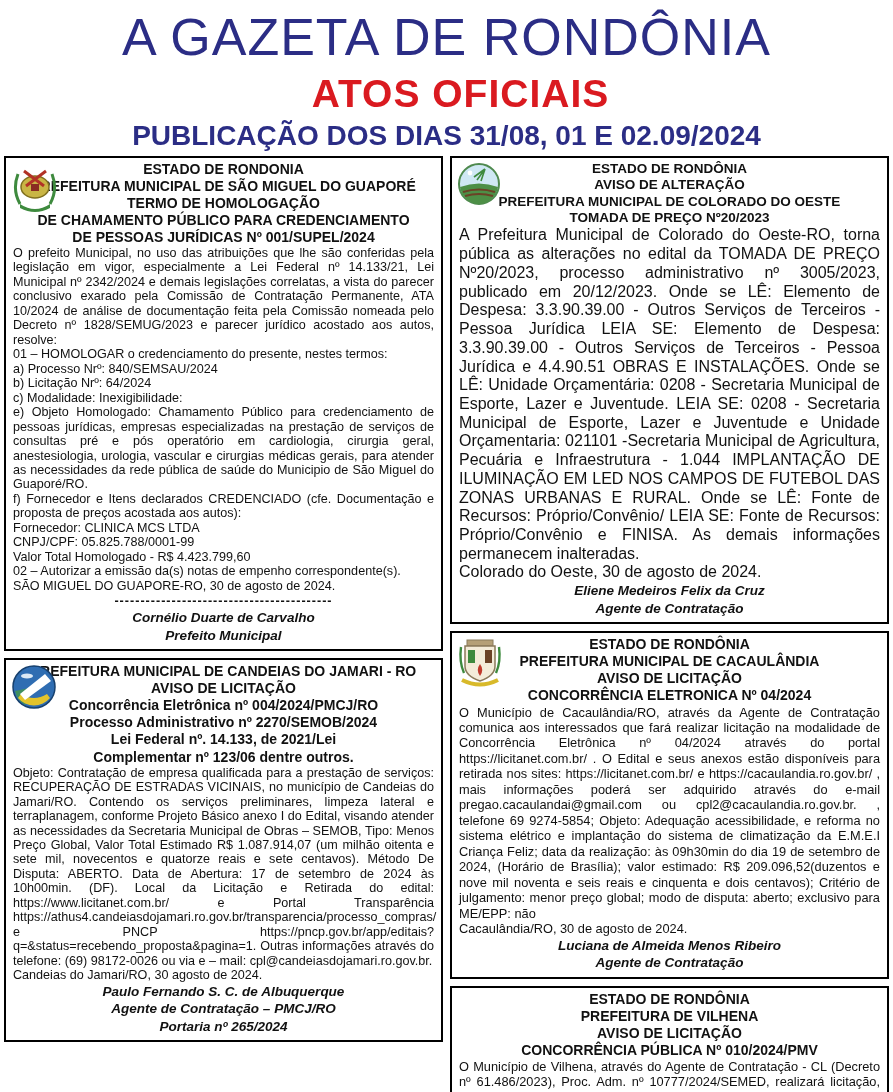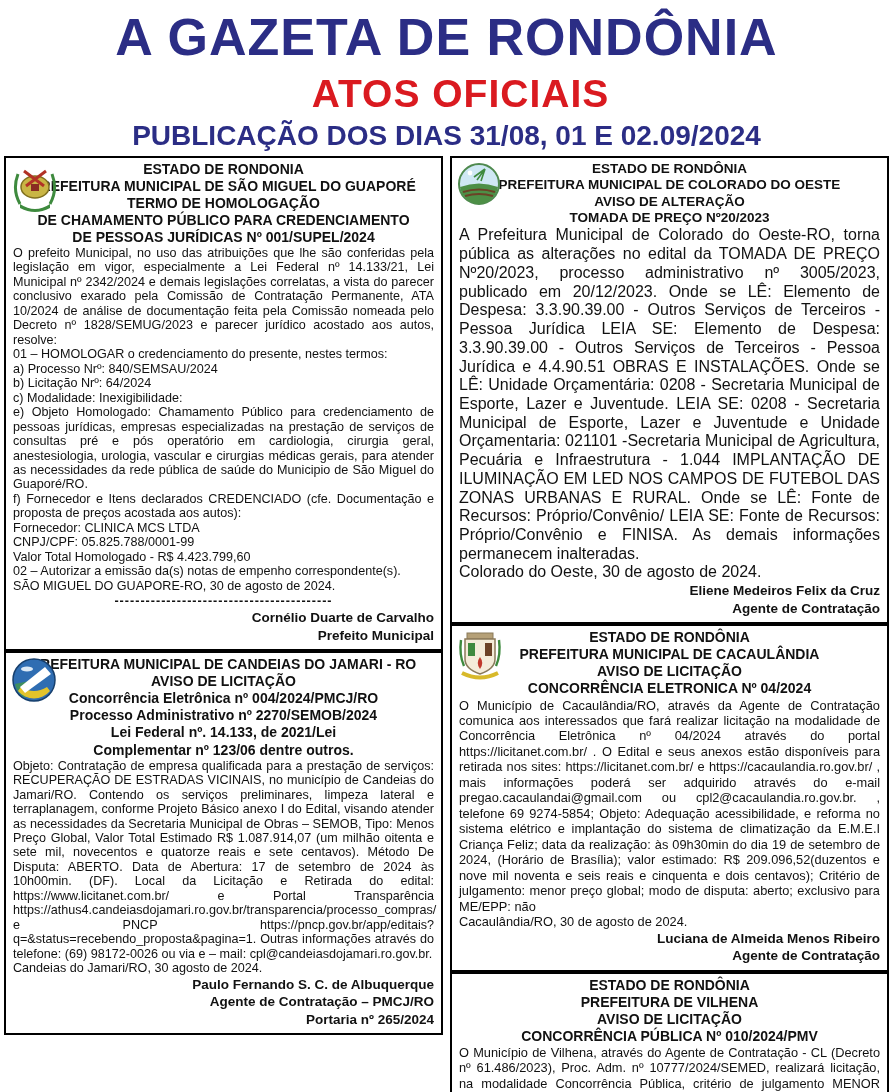--- a/index.html
+++ b/index.html
@@ -9,45 +9,45 @@
   }
   *{box-sizing:border-box;margin:0;padding:0;}
   html,body{background:#fff;}
   body{
     width:893px;height:1092px;overflow:hidden;
     font-family:"Liberation Sans","DejaVu Sans",sans-serif;
     color:var(--ink);
   }
   .masthead{text-align:center;padding-top:10px;}
   .masthead .title{
-    color:var(--navy);font-weight:700;font-size:52px;line-height:1.05;letter-spacing:1px;
+    color:var(--navy);font-weight:400;font-size:52px;line-height:1.05;letter-spacing:1px;
   }
   .masthead .subtitle{
     color:var(--red);font-weight:700;font-size:39px;line-height:1.0;margin-top:9px;letter-spacing:1px;padding-left:28px;
   }
   .masthead .publine{
     color:var(--navy);font-weight:700;font-size:28px;line-height:1.0;margin-top:9px;letter-spacing:0px;
   }
   .columns{
     display:flex;gap:7px;padding:6px 4px 0 4px;align-items:flex-start;
   }
-  .col{flex:1;display:flex;flex-direction:column;min-width:0;}
+  .col{flex:1;display:flex;flex-direction:column;gap:7px;min-width:0;}
   .notice{
     border:2px solid #000;background:#fff;position:relative;
     padding:3px 7px 5px 7px;width:100%;
   }
   .emblem{position:absolute;left:5px;top:4px;display:block;}
   .head-lines{text-align:center;font-weight:700;}
   .hl{font-size:14px;line-height:1.22;}
   .hl-sm{font-size:13.5px;line-height:1.22;}
   .bp{font-size:12.6px;line-height:1.15;text-align:justify;}
   .bp-md{font-size:12.8px;line-height:1.21;text-align:justify;}
   .bp-sm{font-size:16px;line-height:1.17;text-align:justify;}
   .sep{text-align:center;font-weight:700;font-size:12.6px;line-height:1.1;letter-spacing:1px;}
-  .sig{text-align:right;font-weight:700;}
+  .sig{text-align:center;font-weight:700;font-style:italic;}
   .sig .sl{font-size:13.5px;line-height:1.3;}
   .mt2{margin-top:2px;}
 </style>
 </head>
 <body>
 
 <div class="masthead">
   <div class="title">A GAZETA DE RONDÔNIA</div>
   <div class="subtitle">ATOS OFICIAIS</div>
   <div class="publine">PUBLICAÇÃO DOS DIAS 31/08, 01 E 02.09/2024</div>
@@ -130,22 +130,22 @@
         <svg width="44" height="44" viewBox="0 0 44 44">
           <circle cx="22" cy="22" r="20" fill="#cfe8f4" stroke="#4f8a4f" stroke-width="2"></circle>
           <path d="M3 25 Q22 18 41 25 A20 20 0 0 1 22 42 A20 20 0 0 1 3 25 Z" fill="#4d8f46"></path>
           <path d="M6 30 Q22 25 38 30 M8 34 Q22 30 36 34" stroke="#6b4226" stroke-width="2" fill="none"></path>
           <path d="M28 7 L20 18 M28 7 L24 19 M28 7 L17 15" stroke="#3e8a3e" stroke-width="1.6"></path>
           <circle cx="13" cy="11" r="2.4" fill="#ffffff"></circle>
         </svg>
       </span>
       <div class="head-lines">
         <div class="hl-sm">ESTADO DE RONDÔNIA</div>
+        <div class="hl-sm">AVISO DE ALTERAÇÃO</div>
         <div class="hl-sm">PREFEITURA MUNICIPAL DE COLORADO DO OESTE</div>
-        <div class="hl-sm">AVISO DE ALTERAÇÃO</div>
         <div class="hl-sm">TOMADA DE PREÇO Nº20/2023</div>
       </div>
       <p class="bp-sm">A Prefeitura Municipal de Colorado do Oeste-RO, torna pública as alterações no edital da TOMADA DE PREÇO Nº20/2023, processo administrativo nº 3005/2023, publicado em 20/12/2023.  Onde se LÊ: Elemento de Despesa: 3.3.90.39.00 - Outros Serviços de Terceiros - Pessoa Jurídica LEIA SE: Elemento de Despesa: 3.3.90.39.00 - Outros Serviços de Terceiros - Pessoa Jurídica e 4.4.90.51 OBRAS E INSTALAÇÕES. Onde se LÊ: Unidade Orçamentária: 0208 - Secretaria Municipal de Esporte, Lazer e Juventude. LEIA SE: 0208 - Secretaria Municipal de Esporte, Lazer e Juventude e Unidade Orçamentaria: 021101 -Secretaria Municipal de Agricultura, Pecuária e Infraestrutura - 1.044 IMPLANTAÇÃO DE ILUMINAÇÃO EM LED NOS CAMPOS DE FUTEBOL DAS ZONAS URBANAS E RURAL. Onde se LÊ: Fonte de Recursos: Próprio/Convênio/ LEIA SE: Fonte de Recursos: Próprio/Convênio e FINISA. As demais informações permanecem inalteradas.</p>
       <p class="bp-sm">Colorado do Oeste, 30 de agosto de 2024.</p>
       <div class="sig">
         <div class="sl">Eliene Medeiros Felix da Cruz</div>
         <div class="sl">Agente de Contratação</div>
       </div>
     </div>
 

